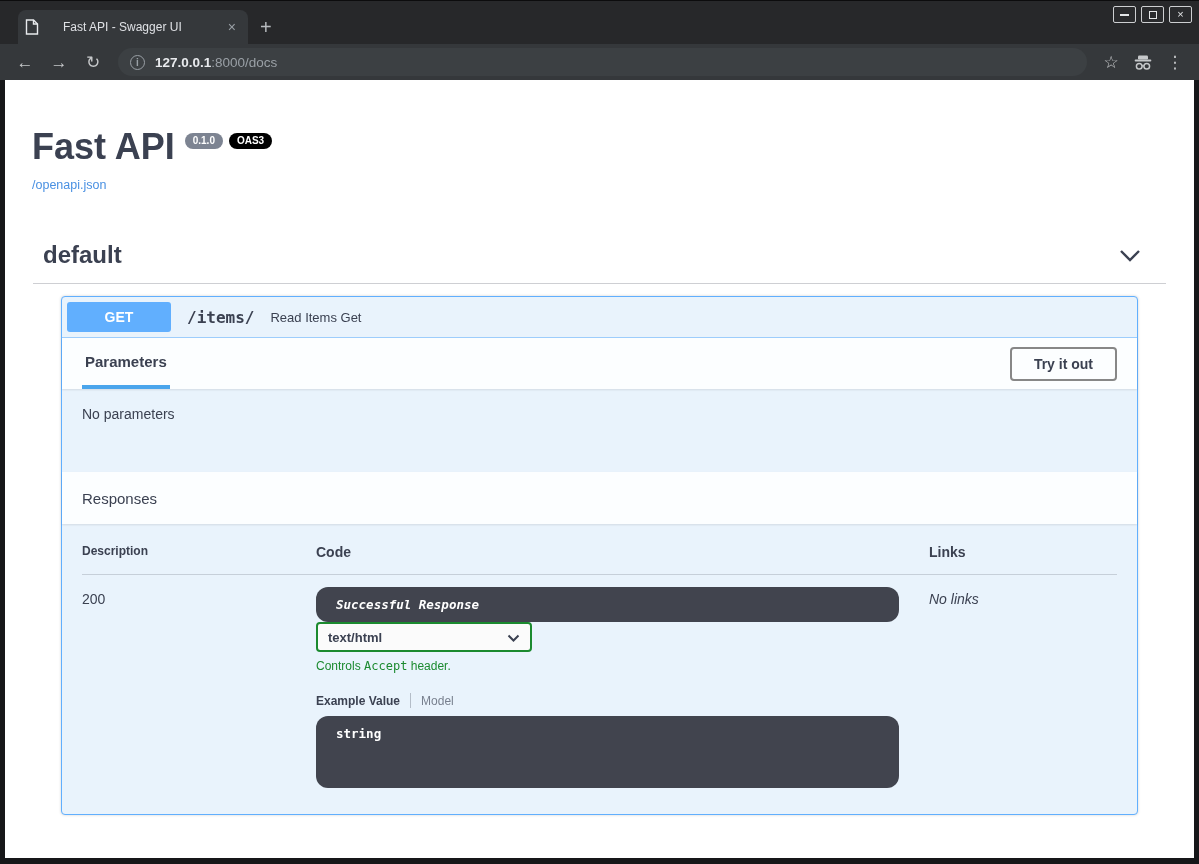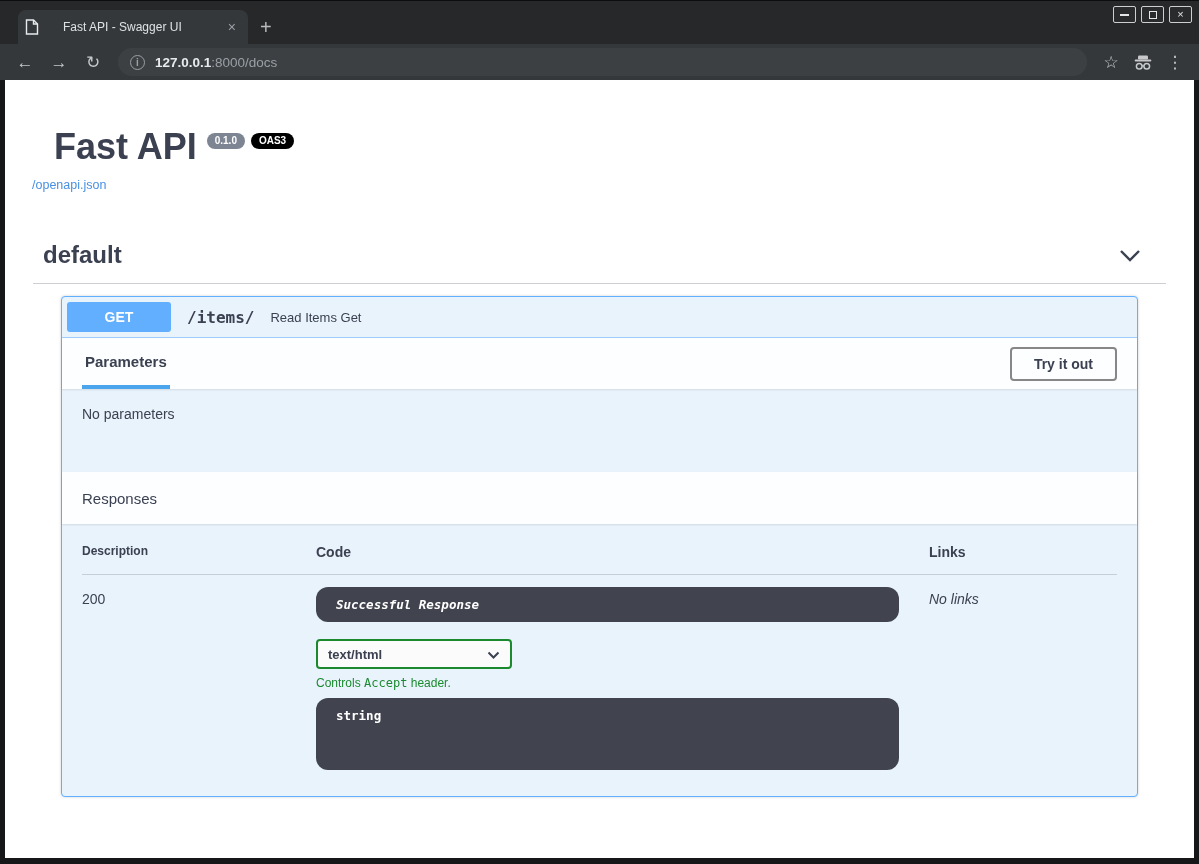--- a/index.html
+++ b/index.html
@@ -39,21 +39,21 @@
   .host { color:#e8eaed; font-weight:700; }
   .rest { color:#9aa0a6; }
   .tool-icon { color:#c6c8ca; font-size:17px; width:28px; text-align:center; line-height:1; }
   .incog { display:flex; justify-content:center; width:28px; }
 
   
   .page { flex:1; background:#ffffff; margin:0 5px 6px; overflow:hidden; position:relative;
     color:#3b4151; }
 
   .info { margin:46px 0 0 27px; }
-  .title-row { display:flex; align-items:flex-start; gap:10px;margin-left:22px; }
+  .title-row { display:flex; align-items:flex-start; gap:10px; }
   .api-title { font-size:36px; font-weight:700; color:#3b4151; line-height:42px; margin:0; }
   .badges { display:flex; gap:6px; margin-top:7px; }
   .badge { font-size:10px; font-weight:700; color:#fff; padding:3px 8px; border-radius:10px;
     line-height:1; }
   .badge-version { background:#7d8492; }
   .badge-oas { background:#000000; }
   .spec-link { display:inline-block; margin-top:10px; font-size:12.5px; color:#4990e2;
     text-decoration:none; }
 
   .tag-section { margin:40px 28px 0; }
@@ -98,21 +98,21 @@
   .c-desc { padding-top:12px; padding-right:28px; }
   .c-links { padding-top:16px; padding-left:2px; font-size:14px; font-style:italic;
     color:#3b4151; }
 
   .dark-box { background:#41444e; border-radius:12px; padding:10px 20px; color:#fff;
     font-family:"DejaVu Sans Mono","Liberation Mono",monospace; font-size:12.5px;
     line-height:15px; }
   .desc-box { font-weight:700; font-style:italic; }
   .example-box { margin-top:8px; height:72px; font-weight:600; }
 
-  .media-select { margin-top:17px; width:196px; height:30px; background:#fbfbfb;
+  .media-select { width:216px; height:30px; background:#fbfbfb;
     border:2px solid #1b8a2f; border-radius:4px; display:flex; align-items:center;
     justify-content:space-between; padding:0 10px; font-size:13px; font-weight:700;
     color:#3b4151; cursor:default; }
   .accept-hint { margin-top:7px; font-size:12px; color:#1b8a2f; }
   .accept-hint .mono { font-family:"DejaVu Sans Mono","Liberation Mono",monospace;
     font-size:12px; }
 
   .model-tabs { margin-top:20px; display:flex; align-items:center; font-size:12px; }
   .tab-example { font-weight:700; color:#3b4151; }
   .tab-sep { width:1px; height:15px; background:rgba(59,65,81,.3); margin:0 10px; }
@@ -230,20 +230,25 @@
                 <span>text/html</span>
                 <span>
                   <svg width="13" height="8" viewBox="0 0 13 8">
                     <path d="M1.5 1.5 L6.5 6.5 L11.5 1.5" fill="none" stroke="#3b4151" stroke-width="2"></path>
                   </svg>
                 </span>
               </div>
 
               <div class="accept-hint"><span>Controls </span><span class="mono">Accept</span><span> header.</span></div>
 
+              <div class="model-tabs">
+                <span class="tab-example">Example Value</span>
+                <span class="tab-sep"></span>
+                <span class="tab-model">Model</span>
+              </div>
 
               <div class="dark-box example-box">string</div>
             </div>
 
             <div class="c-links">No links</div>
           </div>
         </div>
 
       </div>
     </div>

